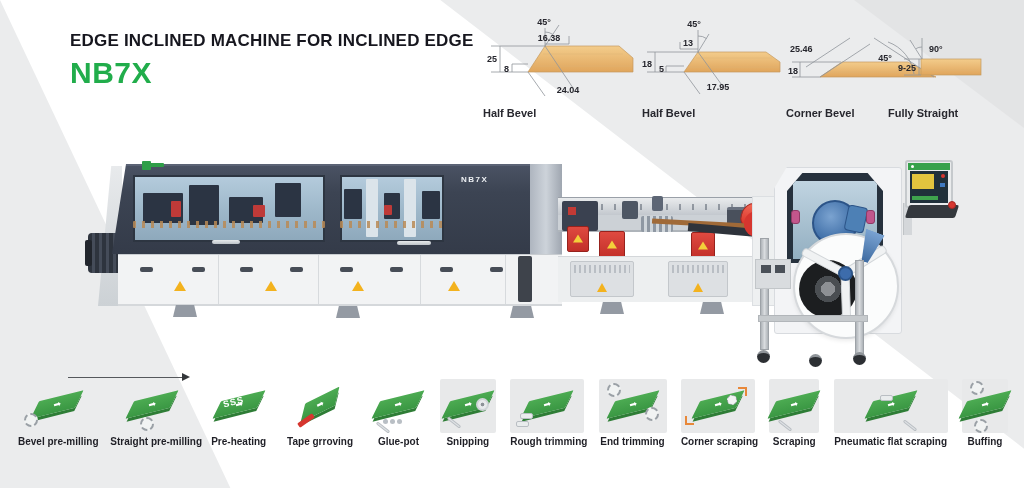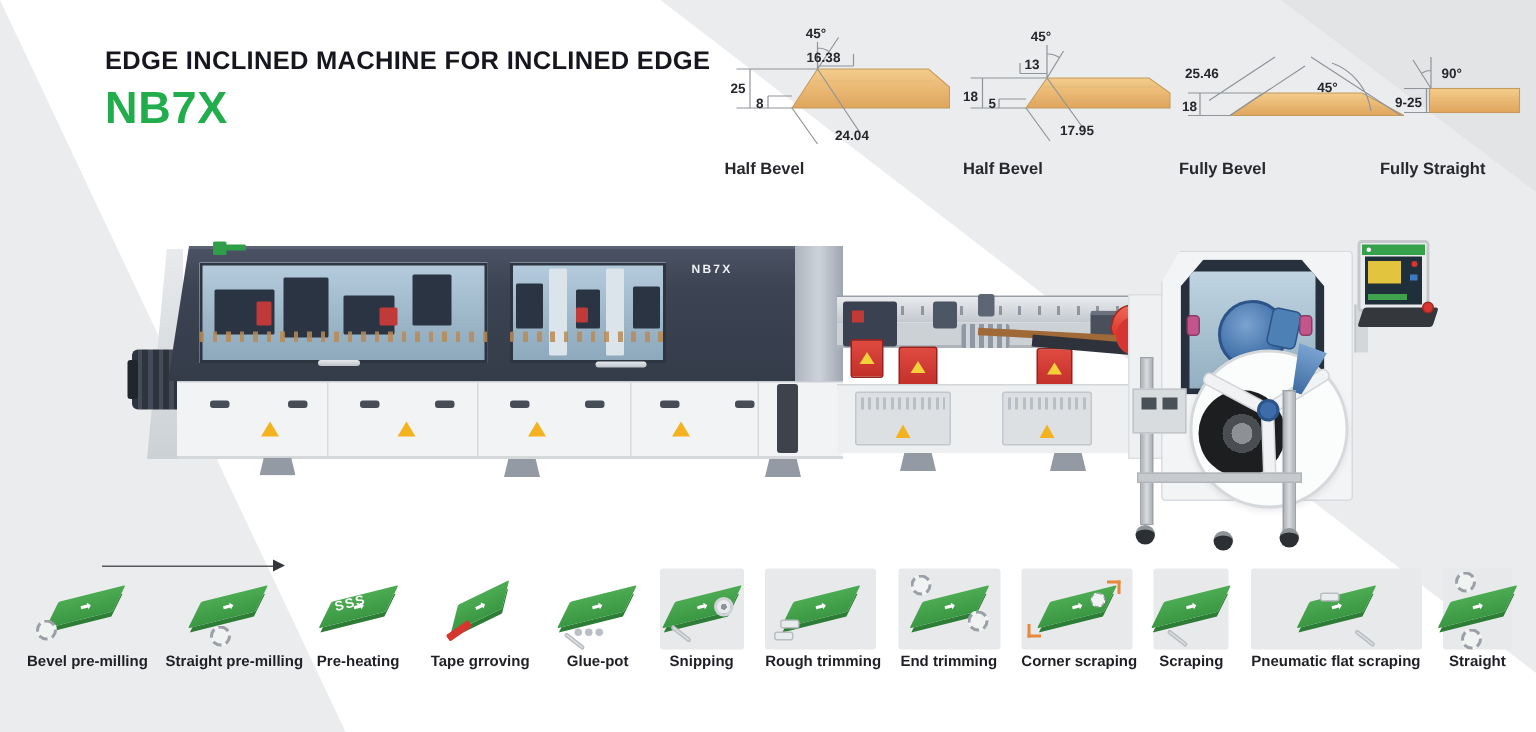--- a/index.html
+++ b/index.html
@@ -181,24 +181,24 @@
             <stop offset="1" stop-color="#e0a55c"></stop>
           </linearGradient>
         </defs>
       <polygon class="wood" fill="url(#wg3)" points="34,67 56,52 122,52 150,67"></polygon>
       <path class="grain" d="M44,62 H140"></path>
       <path class="dim" d="M34,67 L84,34 M20,57 L64,28 M6,52 H55 M6,67 H34 M14,52 V67 M148,67 L88,28 M102,32 A40,40 0 0 1 128,64"></path>
       <text text-anchor="start" x="4" y="42">25.46</text>
       <text text-anchor="middle" x="99" y="51">45°</text>
       <text text-anchor="end" x="12" y="64">18</text>
     </svg>
-    <div class="cap">Fully Bevel</div>
-  </div>
-
-  <div class="diagram" style="left:920px;width:100px">
+    <div class="cap">Corner Bevel</div>
+  </div>
+
+  <div class="diagram" style="left:888px;width:100px">
     <svg width="100" height="96" viewBox="0 0 100 96">
       <defs>
           <linearGradient id="wg4" x1="0" y1="0" x2="0" y2="1">
             <stop offset="0" stop-color="#f3cc8b"></stop>
             <stop offset="1" stop-color="#e0a55c"></stop>
           </linearGradient>
         </defs>
       <rect class="wood" fill="url(#wg4)" x="33" y="49" width="60" height="16"></rect>
       <path class="grain" d="M36,60 H90"></path>
       <path class="dim" d="M34,28 V49 M34,49 L22,30 M34,37 A12,12 0 0 0 28,38.6 M16,49 H33 M16,65 H33 M31,49 V65"></path>
@@ -427,16 +427,16 @@
           <span class="acc stick" style="right:30px;bottom:6px"></span>
         </div>
       <div class="plabel">Pneumatic flat scraping</div>
     </div>
     <div class="pi card" style="width:46px">
       <div class="pic">
           <span class="board"></span>
           <span class="acc saw" style="left:8px;top:2px"></span>
           <span class="acc saw" style="left:12px;bottom:0"></span>
         </div>
-      <div class="plabel">Straight</div>
+      <div class="plabel">Buffing</div>
     </div>
   </div>
 </div>
 
 </body></html>

